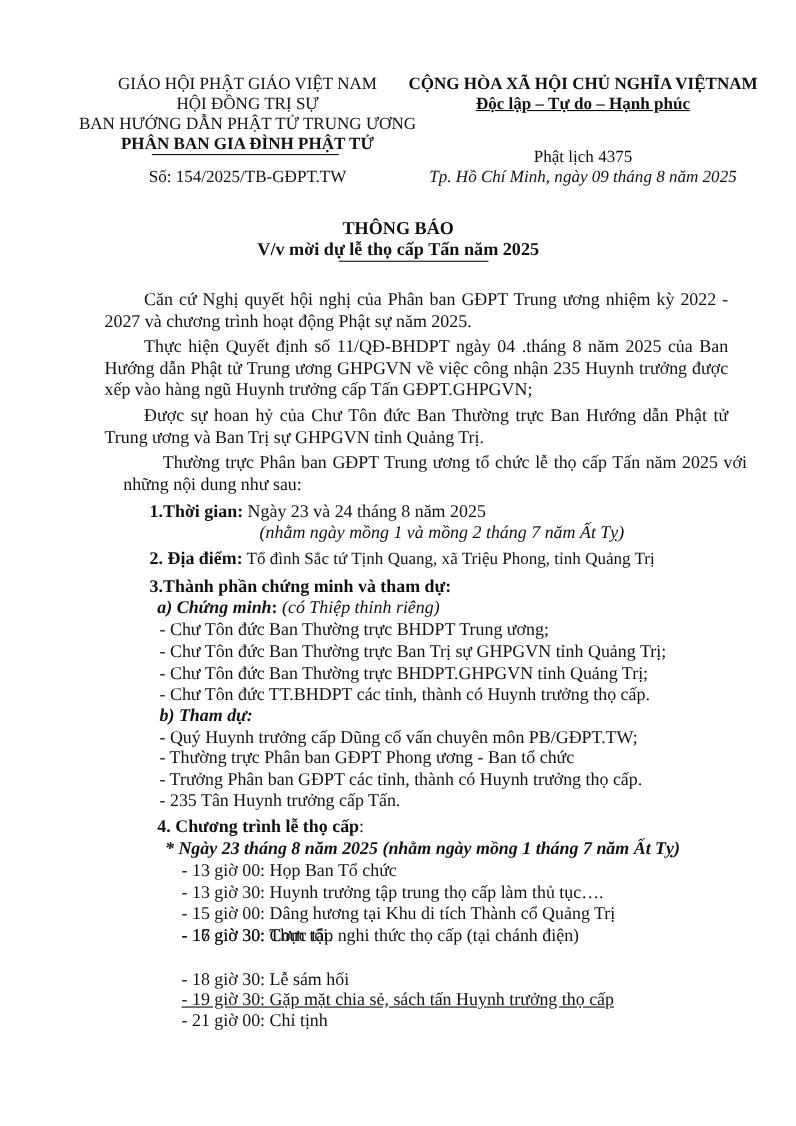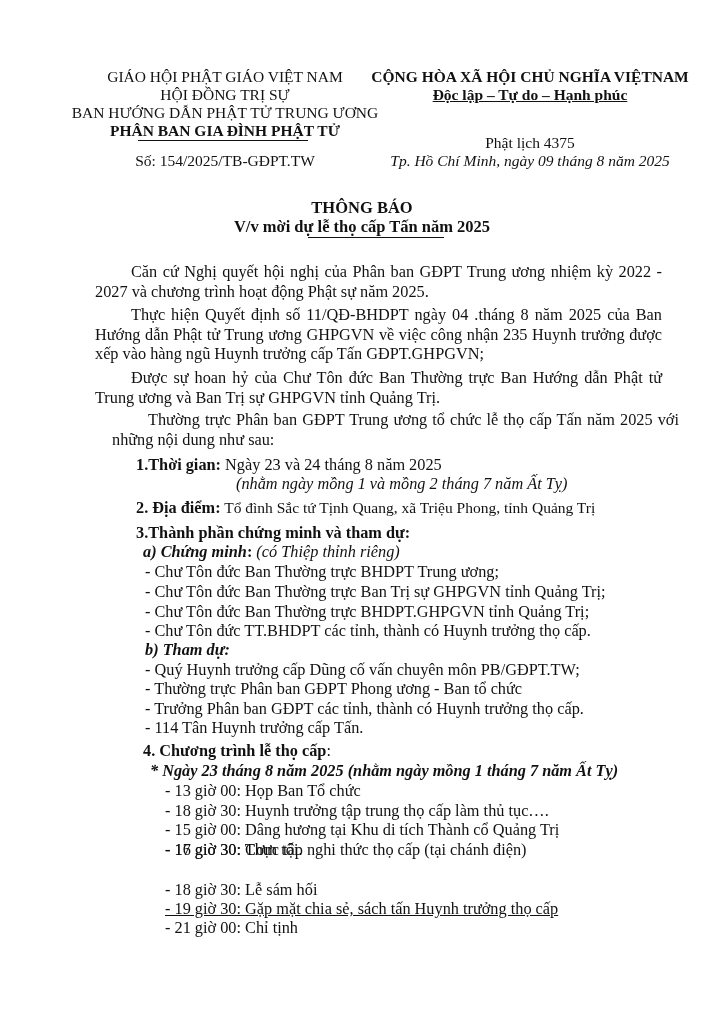--- a/index.html
+++ b/index.html
@@ -80,26 +80,26 @@
 </div>
 <div class="abs line" style="left:145px; top:562px;">- Chư Tôn đức Ban Thường trực BHDPT Trung ương;</div>
 <div class="abs line" style="left:145px; top:582px;">- Chư Tôn đức Ban Thường trực Ban Trị sự GHPGVN tỉnh Quảng Trị;</div>
 <div class="abs line" style="left:145px; top:602px;">- Chư Tôn đức Ban Thường trực BHDPT.GHPGVN tỉnh Quảng Trị;</div>
 <div class="abs line" style="left:145px; top:621px;">- Chư Tôn đức TT.BHDPT các tỉnh, thành có Huynh trưởng thọ cấp.</div>
 
 <div class="abs line b i" style="left:145px; top:640px;">b) Tham dự:</div>
 <div class="abs line" style="left:145px; top:660px;">- Quý Huynh trưởng cấp Dũng cố vấn chuyên môn PB/GĐPT.TW;</div>
 <div class="abs line" style="left:145px; top:679px;">- Thường trực Phân ban GĐPT Phong ương - Ban tổ chức</div>
 <div class="abs line" style="left:145px; top:699px;">- Trưởng Phân ban GĐPT các tỉnh, thành có Huynh trưởng thọ cấp.</div>
-<div class="abs line" style="left:145px; top:718px;">- 114 Tân Huynh trưởng cấp Tấn.</div>
+<div class="abs line" style="left:145px; top:718px;">- 235 Tân Huynh trưởng cấp Tấn.</div>
 
 <div class="abs line" style="left:143px; top:741px;">
   <span class="b">4. Chương trình lễ thọ cấp</span><span>:</span>
 </div>
 <div class="abs line b i" style="left:150px; top:761px;">* Ngày 23 tháng 8 năm 2025 (nhằm ngày mồng 1 tháng 7 năm  Ất Tỵ)</div>
 <div class="abs line" style="left:165px; top:781px;">- 13 giờ 00: Họp Ban Tổ chức</div>
-<div class="abs line" style="left:165px; top:801px;">- 18 giờ 30: Huynh trưởng tập trung thọ cấp làm thủ tục….</div>
+<div class="abs line" style="left:165px; top:801px;">- 13 giờ 30: Huynh trưởng tập trung thọ cấp làm thủ tục….</div>
 <div class="abs line" style="left:165px; top:820px;">- 15 giờ 00: Dâng hương tại Khu di tích Thành cổ Quảng Trị</div>
 <div class="abs line" style="left:165px; top:840px;">- 16 giờ 30: Thực tập nghi thức thọ cấp (tại chánh điện)</div>
 <div class="abs line" style="left:165px; top:840px;">- 17 giờ 30: Cơm tối.</div>
 <div class="abs line" style="left:165px; top:880px;">- 18 giờ 30: Lễ sám hối</div>
 <div class="abs line" style="left:165px; top:899px;text-decoration:underline;">- 19 giờ 30: Gặp mặt chia sẻ, sách tấn Huynh trưởng thọ cấp</div>
 <div class="abs line" style="left:165px; top:918px;">- 21 giờ 00: Chỉ tịnh</div>
 
 </body></html>

